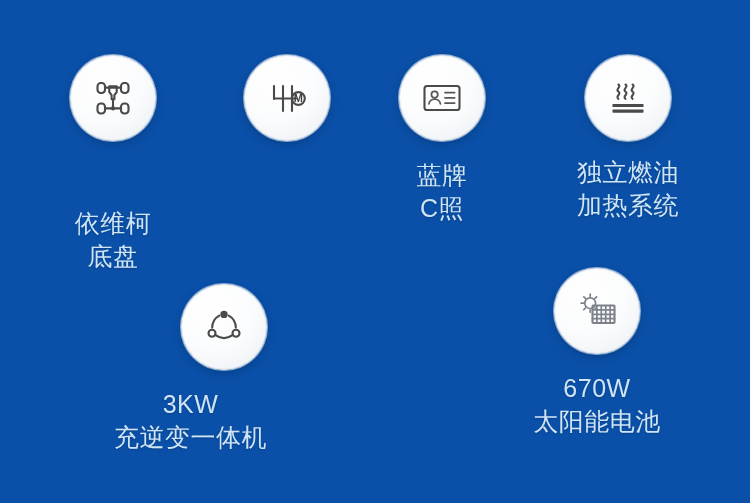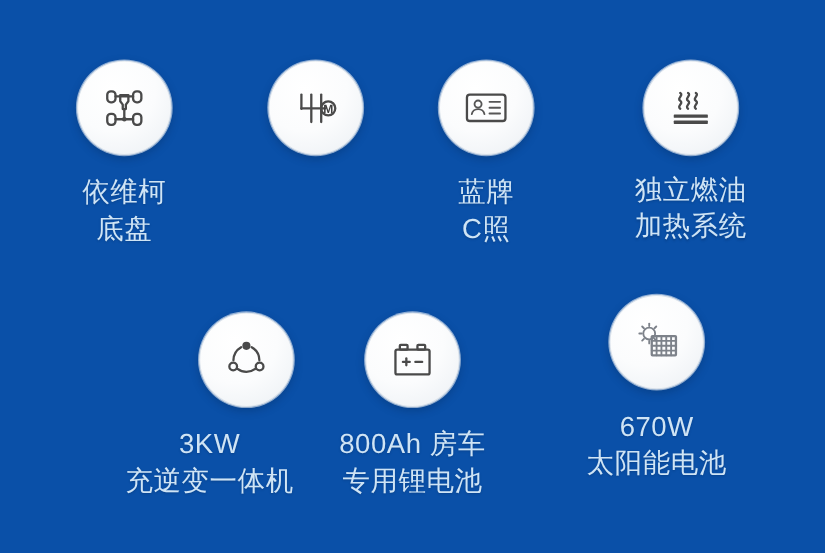--- a/index.html
+++ b/index.html
@@ -51,21 +51,21 @@
     text-align: center;
     color: #cfe4f5;
     font-size: 25px;
     line-height: 1.30;
     letter-spacing: 0.5px;
     white-space: pre-line;
     text-shadow: 0 1px 2px rgba(3, 30, 66, 0.28);
   }
 
   
-  .f0 { left: 113px; top: 55px; }
+  .f0 { left: 113px; top: 55px; gap: 48px; }
   .f1 { left: 287px; top: 55px; }
   .f2 { left: 442px; top: 55px; }
   .f3 { left: 628px; top: 55px; font-family: Liberation Mono, monospace; }
   
   .f4 { left: 157px; top: 284px; align-items: flex-end; }
   .f5 { left: 375px; top: 284px; }
   .f6 { left: 597px; top: 268px; }
 
   .ico-stroke {
     fill: none;
@@ -190,40 +190,20 @@
           <circle class="ico-fill" cx="24" cy="11.4" r="3.7"></circle>
           <circle class="ico-stroke" cx="12.0" cy="30.2" r="3.5"></circle>
           <circle class="ico-stroke" cx="36.0" cy="30.2" r="3.5"></circle>
         </svg>
       </span>
     </div>
     <div class="caption">3KW
 充逆变一体机</div>
   </div>
 
-  <div class="feature f5">
-    <div class="badge">
-      <span>
-        <svg width="48" height="48" viewBox="0 0 48 48" aria-hidden="true">
-
-          <rect class="ico-stroke" x="12.5" y="10.6" width="7" height="4.2" rx="0.8"></rect>
-          <rect class="ico-stroke" x="28.5" y="10.6" width="7" height="4.2" rx="0.8"></rect>
-
-          <rect class="ico-stroke" x="8.5" y="14.8" width="31" height="22.6" rx="1.6"></rect>
-
-          <line class="ico-stroke" x1="15.3" y1="26" x2="21.5" y2="26"></line>
-          <line class="ico-stroke" x1="18.4" y1="22.9" x2="18.4" y2="29.1"></line>
-
-          <line class="ico-stroke" x1="26.6" y1="26" x2="32.8" y2="26"></line>
-        </svg>
-      </span>
-    </div>
-    <div class="caption">800Ah 房车
-专用锂电池</div>
-  </div>
 
   <div class="feature f6">
     <div class="badge">
       <span>
         <svg width="48" height="48" viewBox="0 0 48 48" aria-hidden="true">
 
           <circle class="ico-stroke-thin ico-gray" cx="17.2" cy="16.2" r="5.4"></circle>
           <g class="ico-stroke-thin ico-gray">
             <line x1="17.2" y1="7.2" x2="17.2" y2="9.4"></line>
             <line x1="8.2" y1="16.2" x2="10.4" y2="16.2"></line>

